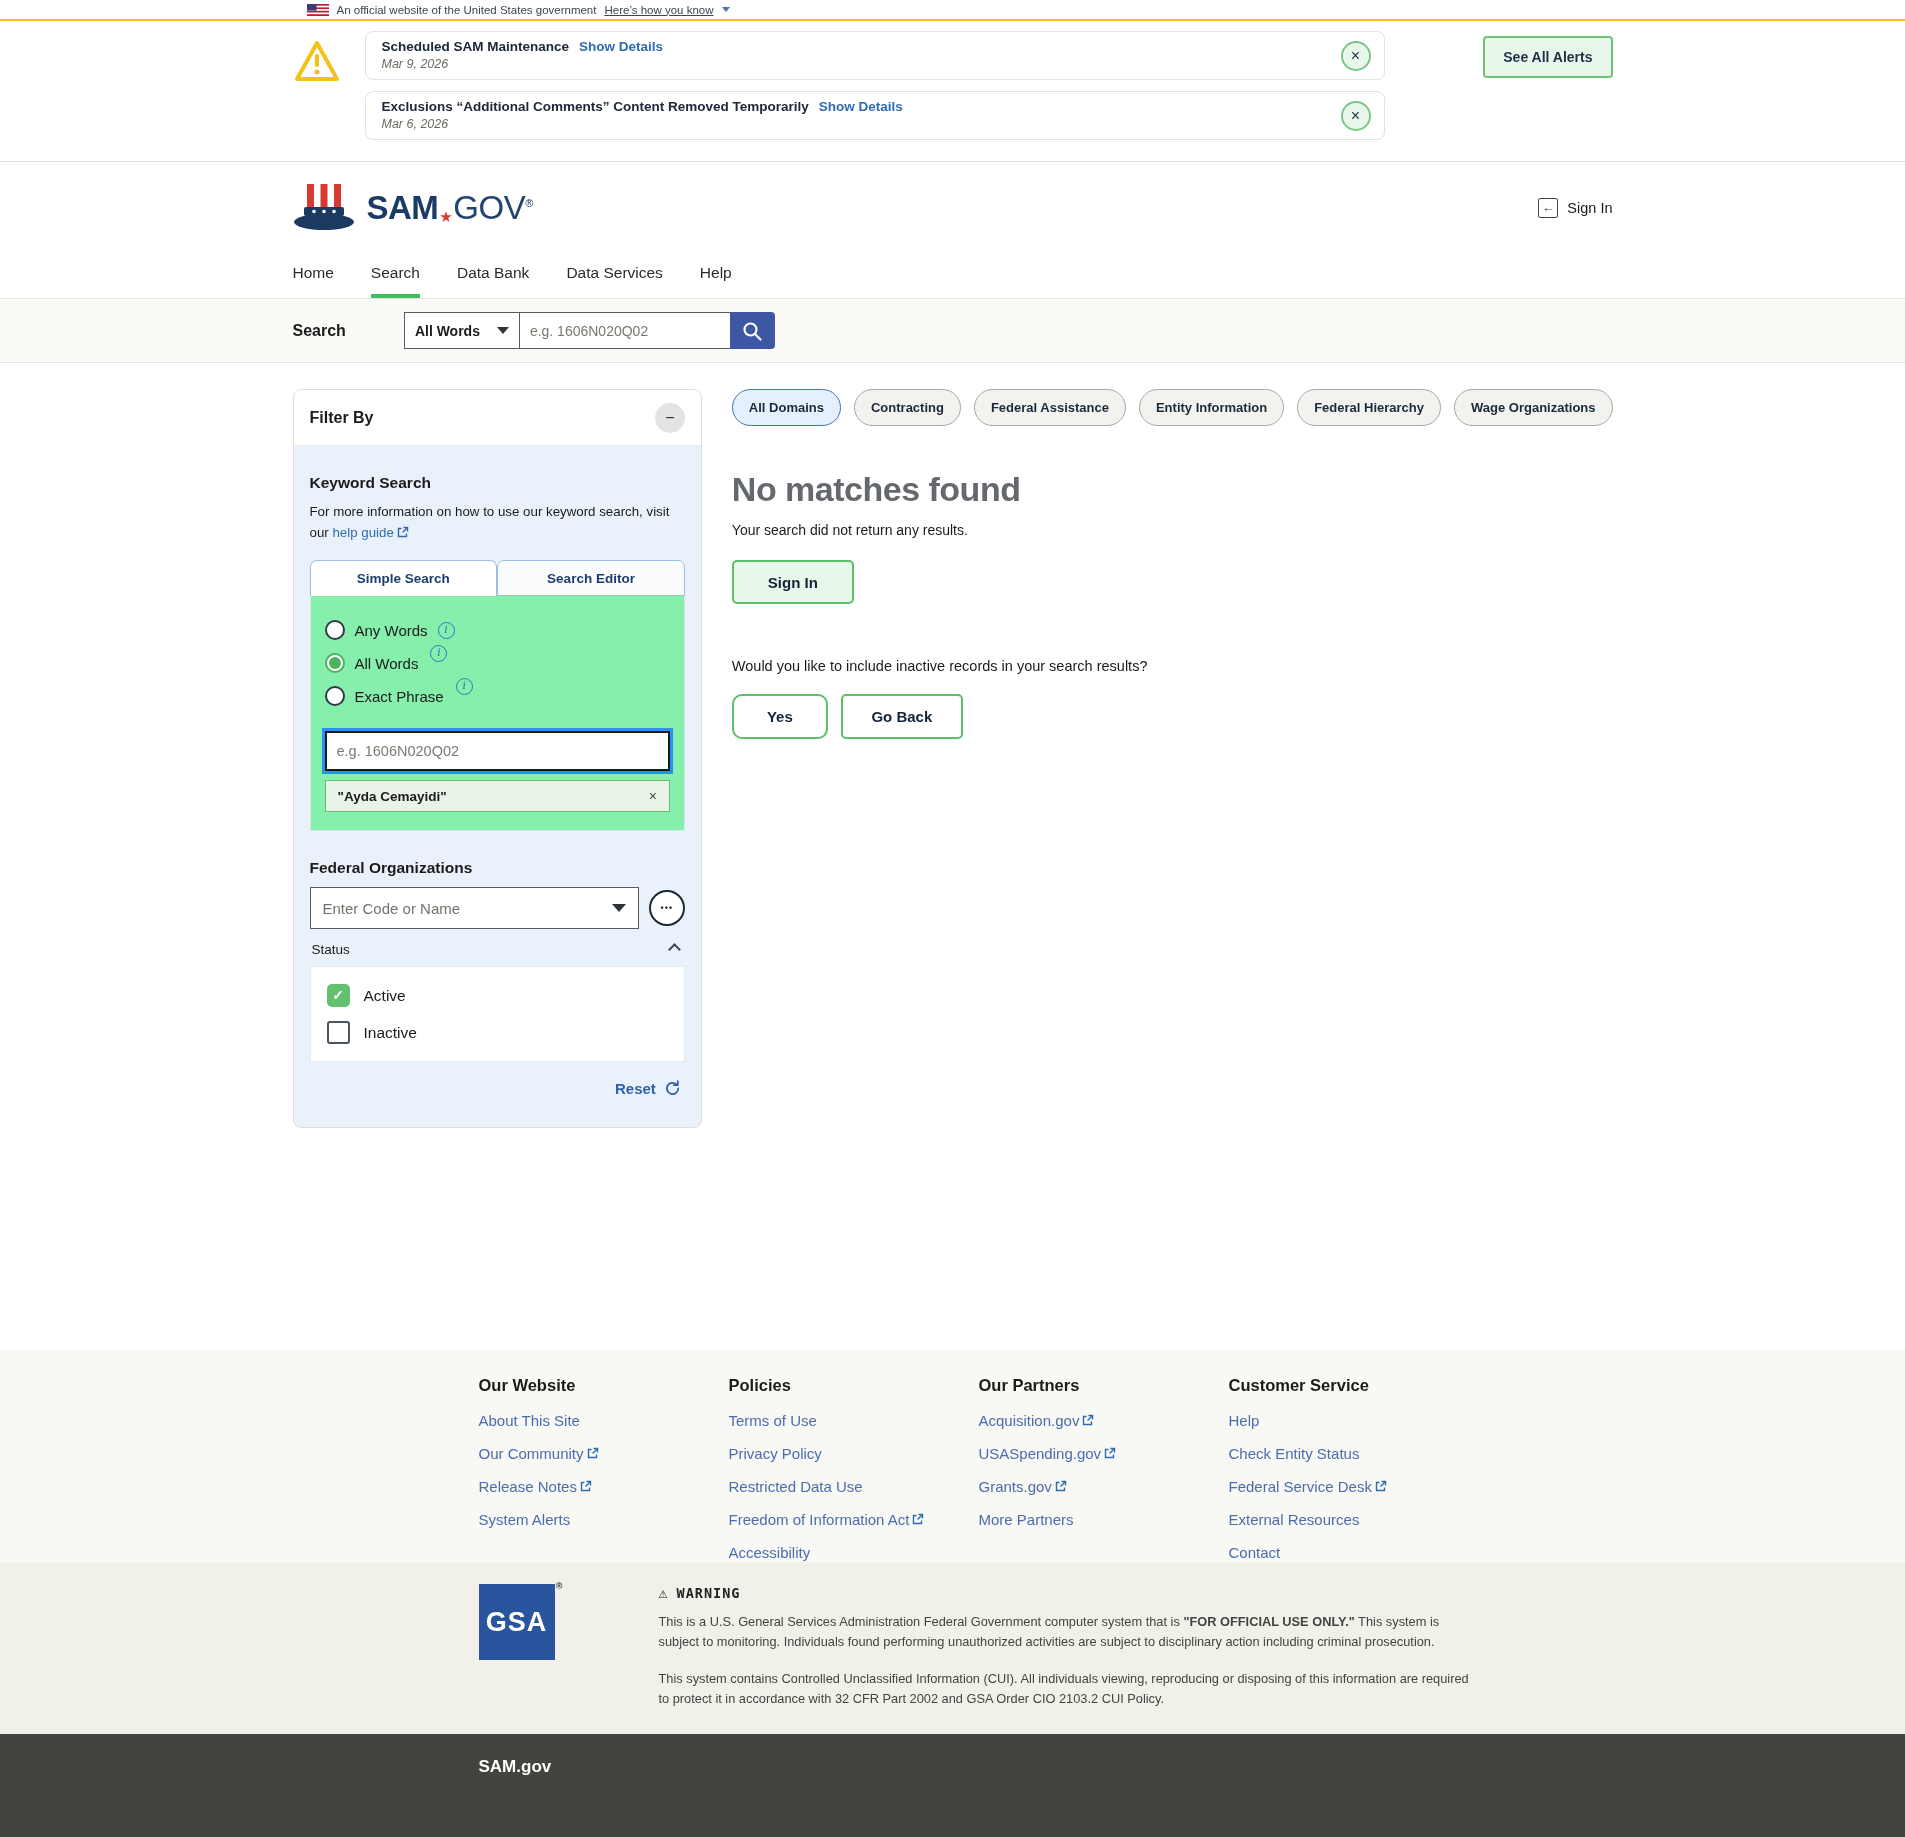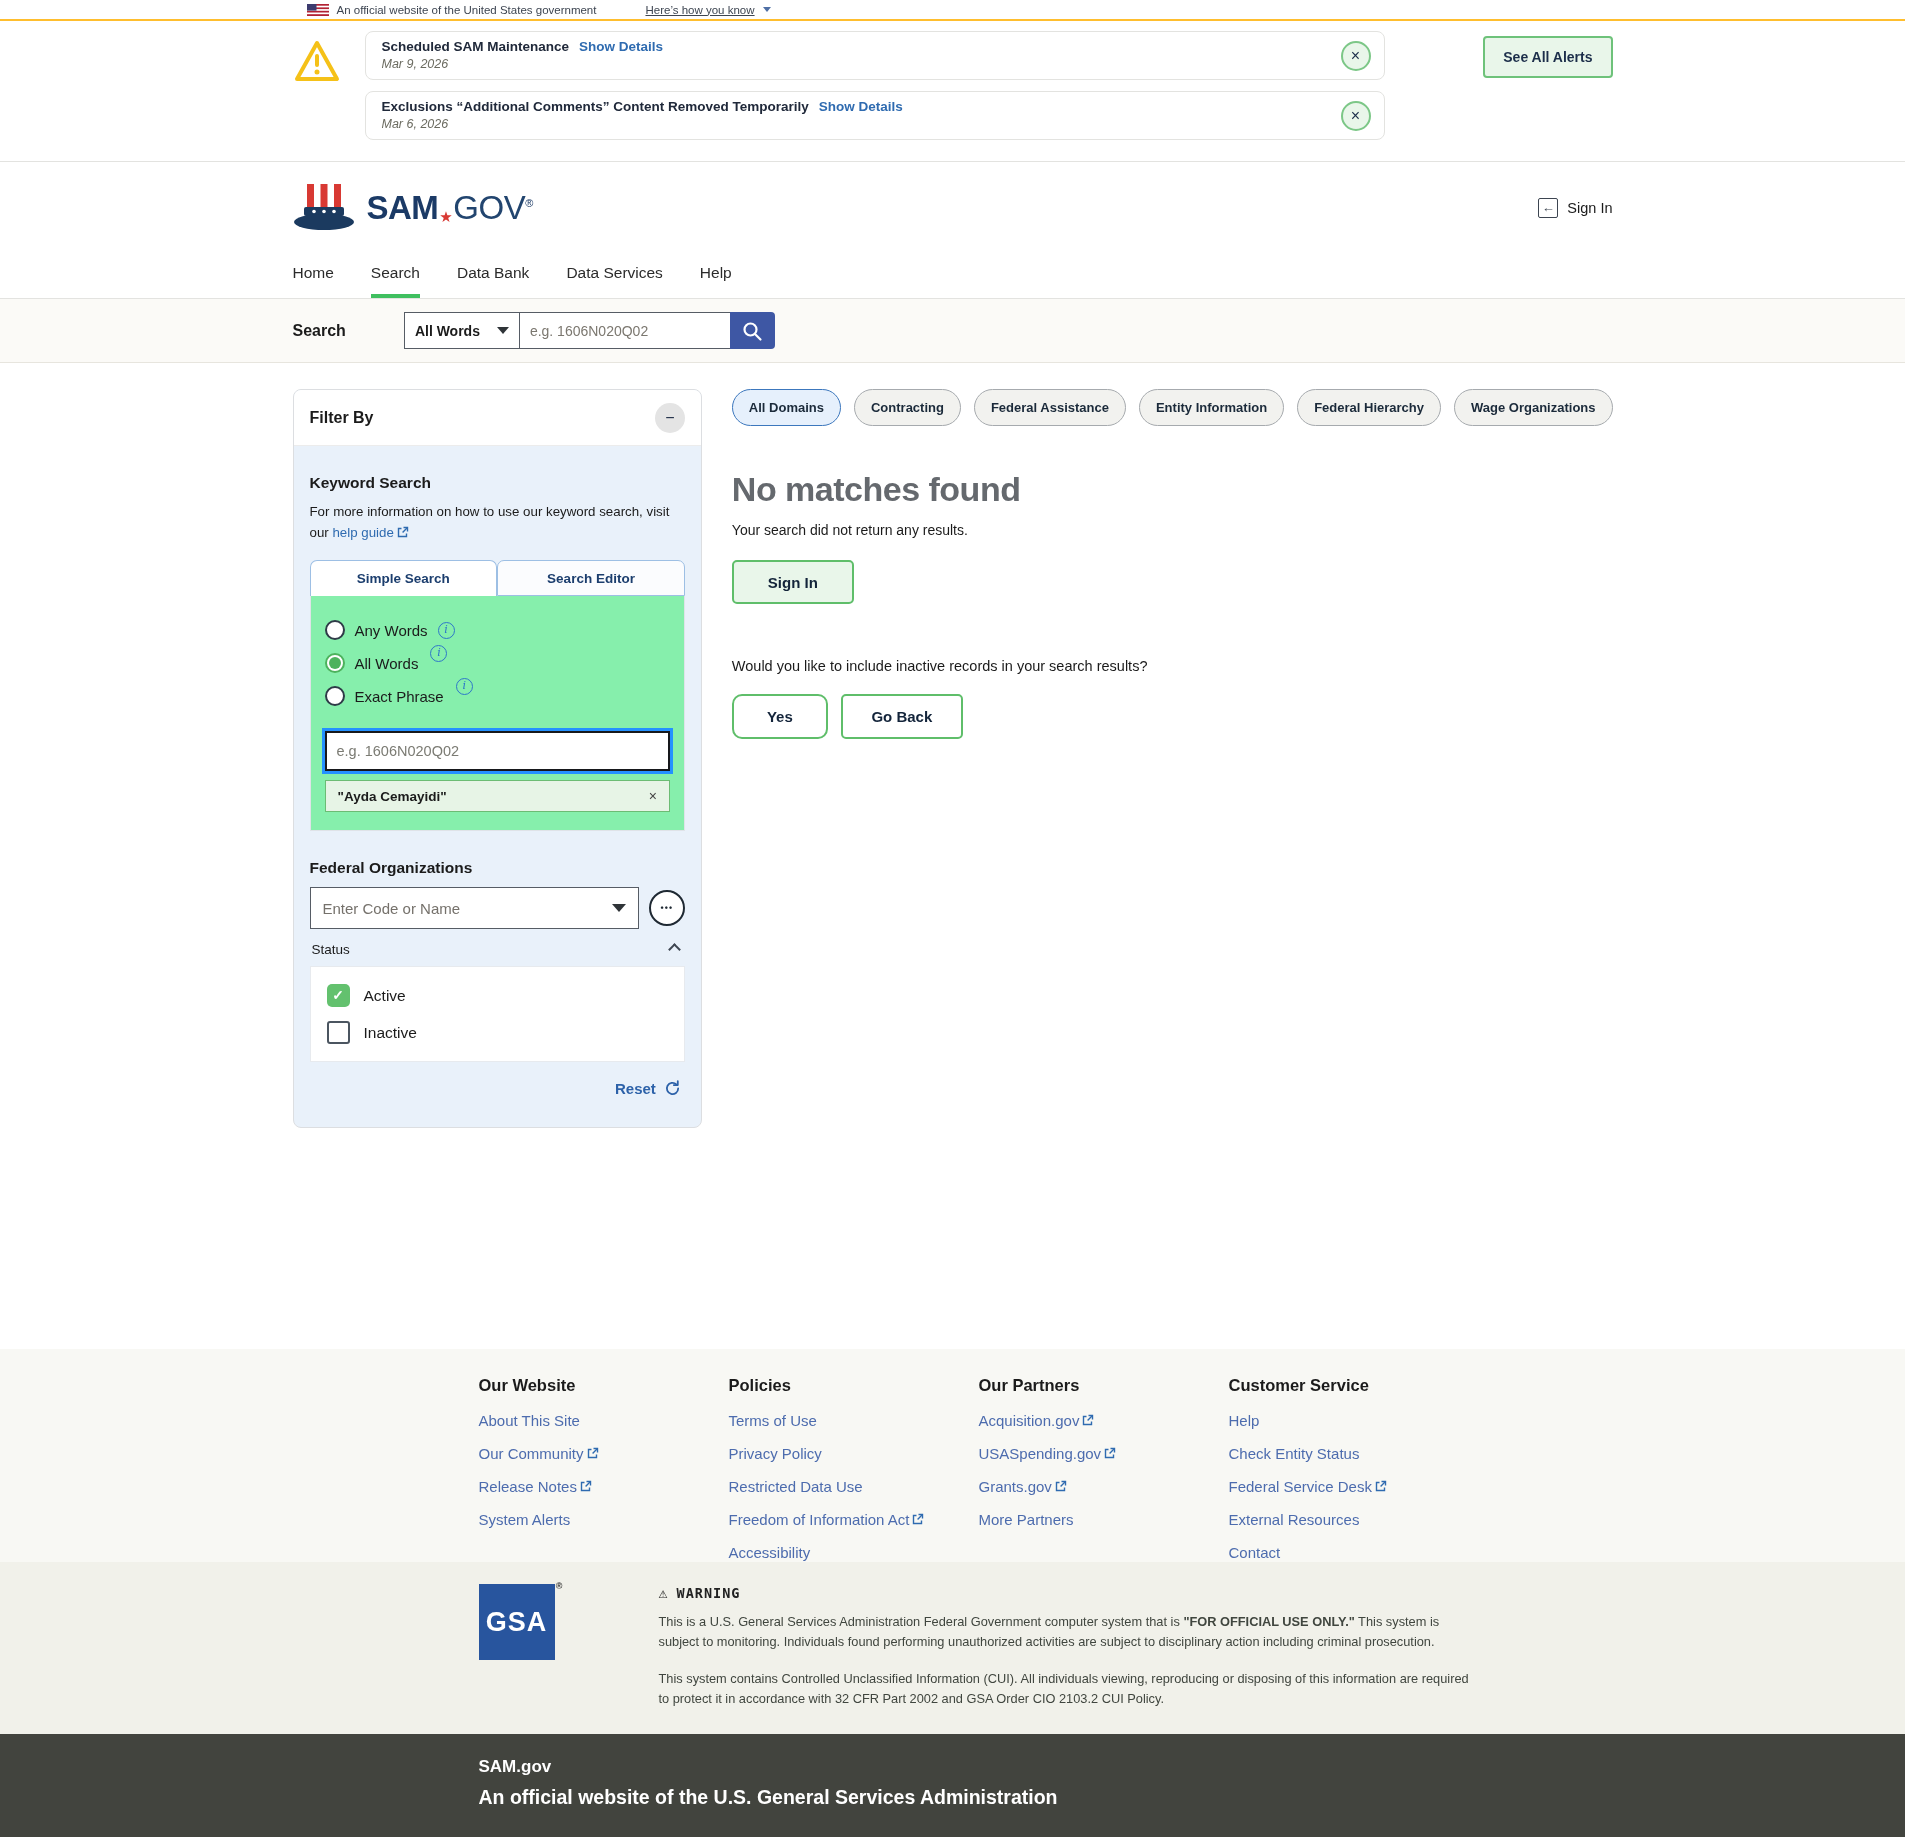--- a/index.html
+++ b/index.html
@@ -5,21 +5,21 @@
   * { box-sizing: border-box; margin: 0; padding: 0; }
   html,body { width:1905px; height:1837px; overflow:hidden; background:#fff;
     font-family:"Liberation Sans", sans-serif; color:#1b1b1b; }
   .ctr { width:1320px; margin:0 auto; position:relative; }
 
   
   .usa-banner { background:#fff; border-bottom:2px solid #ffbe2e; height:21px;
     display:flex; align-items:center; }
   .usa-banner .ctr { display:flex; align-items:center; gap:8px; padding-left:14px; }
   .usa-banner span { font-size:11.5px; color:#3d4551; }
-  .usa-banner a { font-size:11.5px; color:#3d4551; text-decoration:underline; cursor:pointer;margin-left:41px; }
+  .usa-banner a { font-size:11.5px; color:#3d4551; text-decoration:underline; cursor:pointer; }
   .chev-down { width:0; height:0; border-left:4px solid transparent; border-right:4px solid transparent;
     border-top:5px solid #4f6fa5; display:inline-block; }
 
   
   .alerts { background:#fff; border-bottom:1px solid #e3e3e0; padding:10px 0 10px; }
   .alerts .ctr { display:flex; align-items:flex-start; }
   .alert-icon-col { width:72px; padding-top:8px; }
   .alert-stack { width:1020px; }
   .alert-box { position:relative; border:1px solid #e3e3e0; border-radius:8px;
     padding:7px 70px 8px 16px; margin-bottom:11px; background:#fff; }
@@ -503,15 +503,14 @@
       </div>
       <p><span>This is a U.S. General Services Administration Federal Government computer system that is </span><b>"FOR OFFICIAL USE ONLY."</b><span> This system is subject to monitoring. Individuals found performing unauthorized activities are subject to disciplinary action including criminal prosecution.</span></p>
       <p>This system contains Controlled Unclassified Information (CUI). All individuals viewing, reproducing or disposing of this information are required to protect it in accordance with 32 CFR Part 2002 and GSA Order CIO 2103.2 CUI Policy.</p>
     </div>
   </div>
 </section>
 
 <footer class="dark-footer">
   <div class="ctr">
     <div class="df-title">SAM.gov</div>
-    <div class="df-sub">An official website of the U.S. General Services Administration</div>
   </div>
 </footer>
 
 </body></html>

